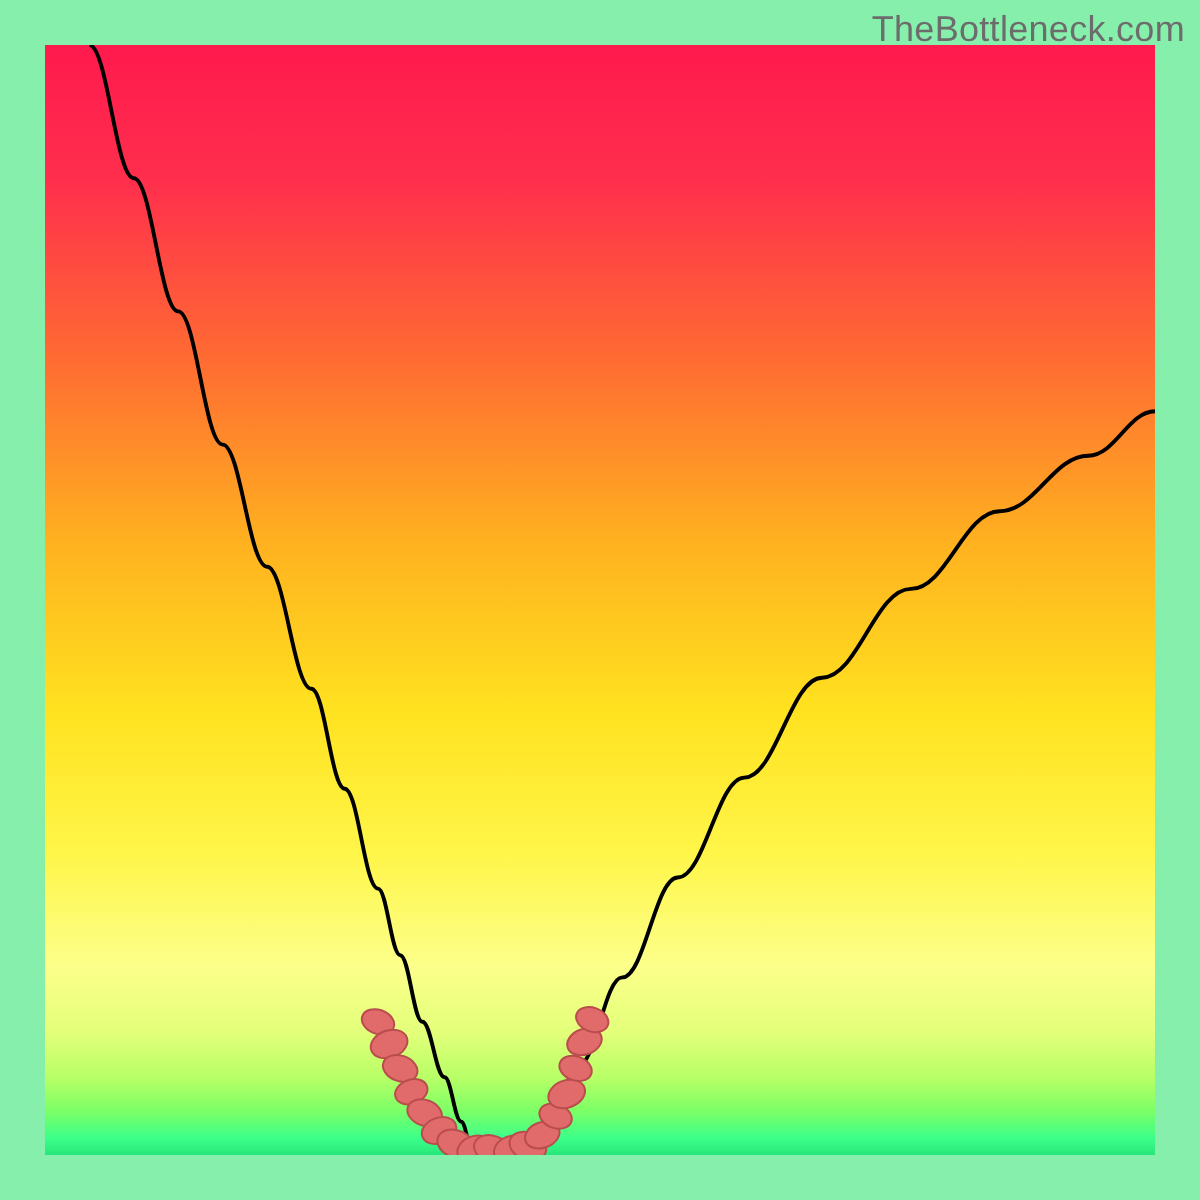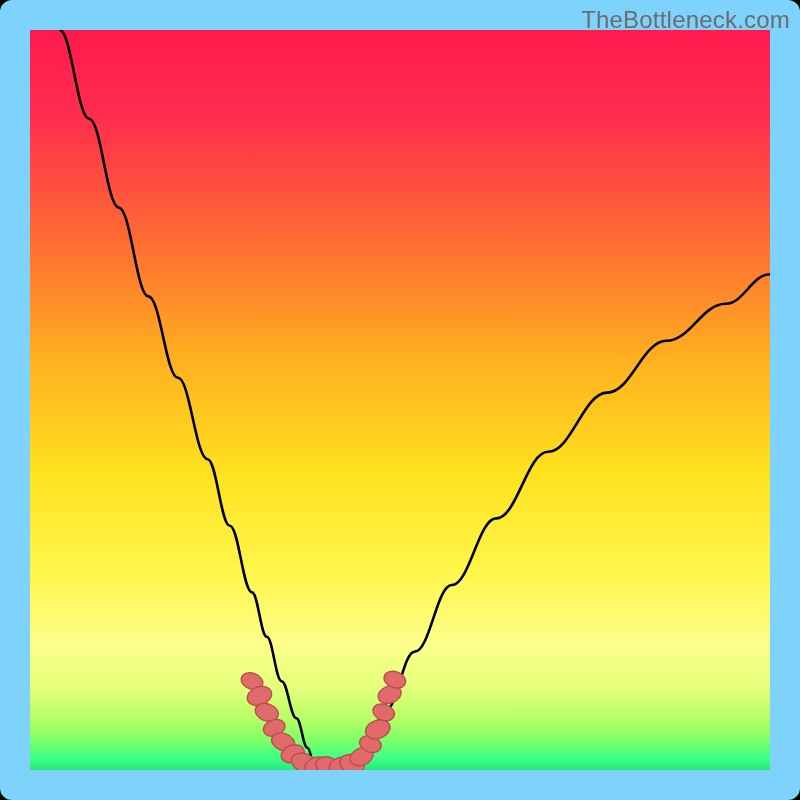--- a/index.html
+++ b/index.html
@@ -7,22 +7,21 @@
     padding: 0;
     width: 800px;
     height: 800px;
     background: #000;
     overflow: hidden;
     font-family: Arial, Helvetica, sans-serif;
   }
   .frame {
     position: absolute;
     inset: 0;
-    background: #7dd3fc;
-    border-radius: 12px;
+    background: #86efac;
   }
   .plot {
     position: absolute;
     left: 30px;
     top: 30px;
     width: 740px;
     height: 740px;
     overflow: hidden;
   }
   .gradient {

